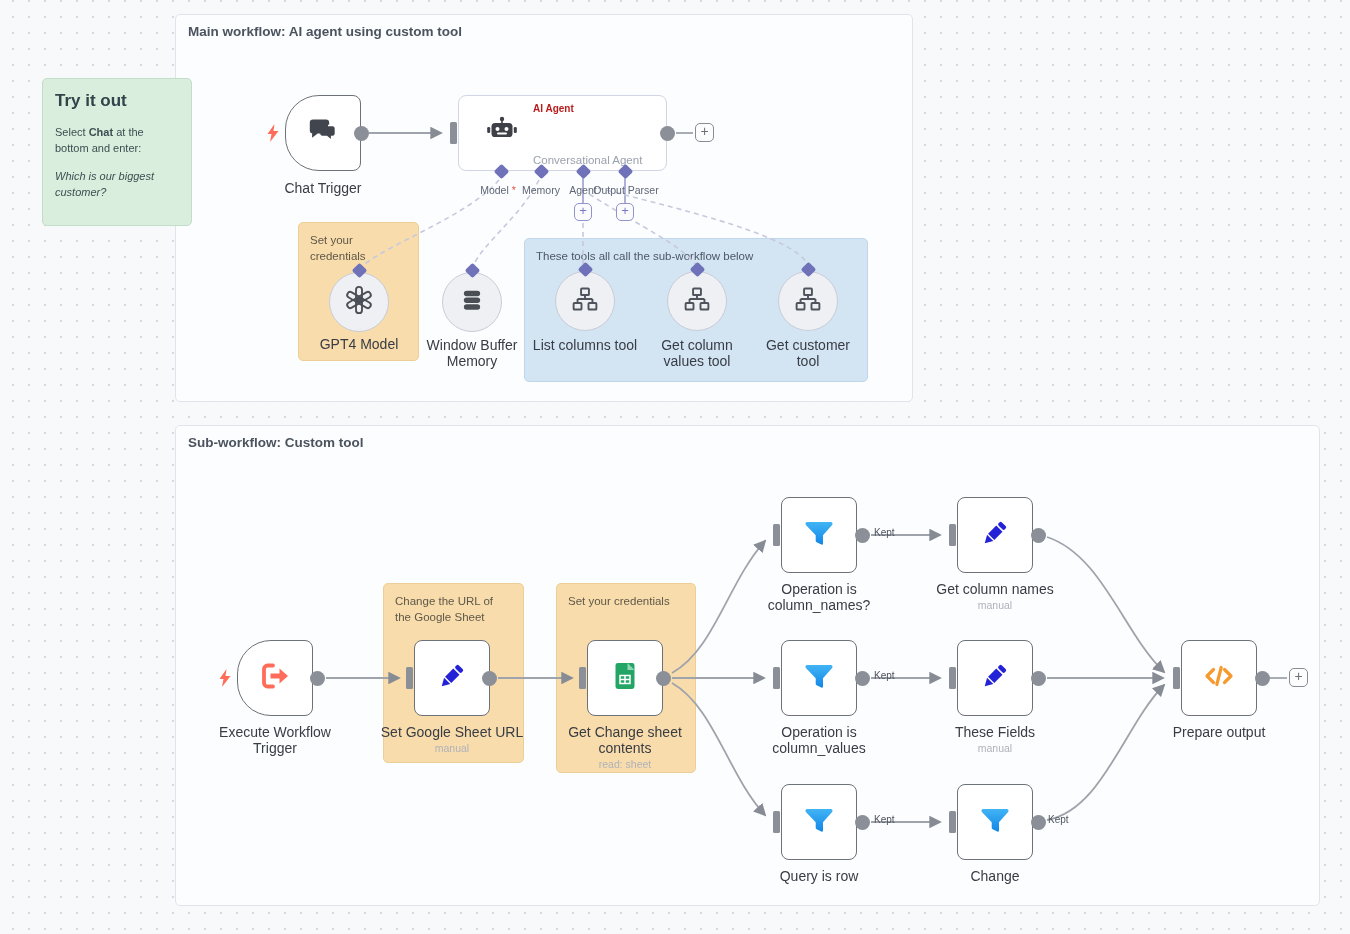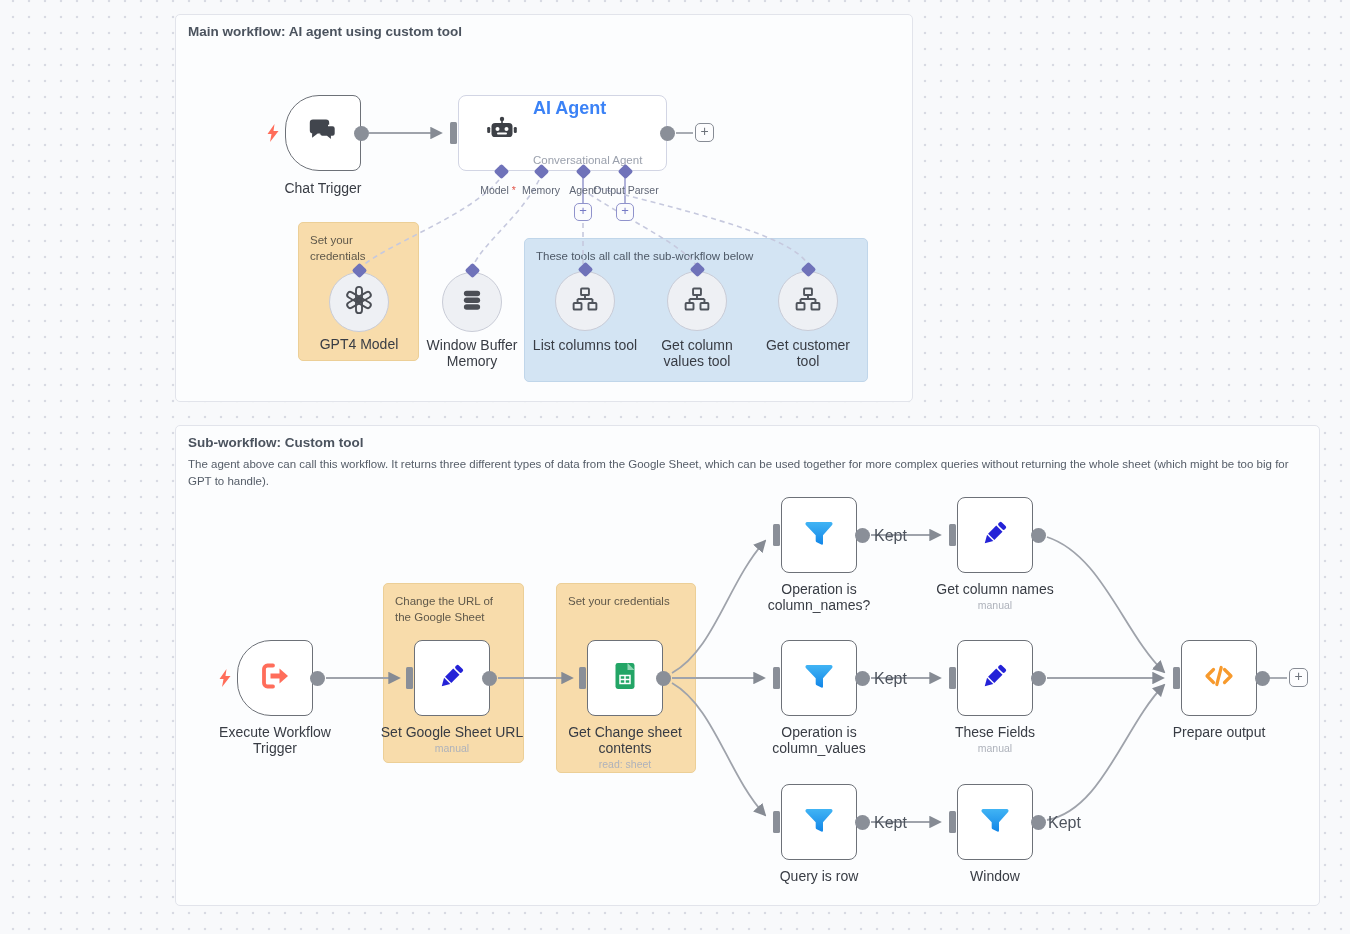--- a/index.html
+++ b/index.html
@@ -47,21 +47,21 @@
     background:#eef0f4; border:1.5px solid #c9ccd7; z-index:4;
     display:flex; align-items:center; justify-content:center;
   }
   .node-label {
     position:absolute; z-index:4; font-size:14px; color:#383c44;
     text-align:center; line-height:16px;
   }
   .node-sub {
     position:absolute; z-index:4; font-size:10.5px; color:#aeb2bb; text-align:center;
   }
-  .agent-title { font-size:18px; font-weight:700; color:#3b82f6; line-height:17px; }
+  .agent-title { font-size:10px; font-weight:700; color:#b91c1c; line-height:17px; }
   .agent-sub { font-size:11.5px; color:#9ba1ad;margin-top:37px; }
   .out-dot {
     position:absolute; width:15px; height:15px; border-radius:50%;
     background:#8a8f98; z-index:5;
   }
   .in-bar {
     position:absolute; width:7px; height:22px; background:#8a8f98;
     border-radius:1.5px; z-index:5;
   }
   .diamond {
@@ -76,21 +76,21 @@
   .plus-purple {
     position:absolute; width:18px; height:18px; background:#fbfbfd;
     border:1.5px solid #9093cc; border-radius:5px; z-index:5;
     color:#7579c5; font-size:13px; line-height:14px; text-align:center;
   }
   .port-label {
     position:absolute; z-index:4; font-size:10.5px; color:#5f6675; text-align:center;
   }
   .req { color:#e2574c; }
   .kept {
-    position:absolute; z-index:4; font-size:16px; color:#4e545e;
+    position:absolute; z-index:4; font-size:10px; color:#4e545e;
   }
   .bolt { position:absolute; z-index:5; }
 </style>
 </head>
 <body>
 
 <div class="canvas">
 
   <svg width="0" height="0" style="position:absolute">
     <defs>
@@ -98,32 +98,36 @@
         <stop offset="0" stop-color="#41b4f4"></stop>
           <stop offset="1" stop-color="#1286e8"></stop>
       </linearGradient>
     </defs>
   </svg>
 
   <div class="sticky white" style="left:175px;top:14px;width:738px;height:388px">
     <div class="sticky-title">Main workflow: AI agent using custom tool</div>
   </div>
 
+  <div class="sticky green" style="left:42px;top:78px;width:150px;height:148px">
+    <div class="green-title">Try it out</div>
+    <div class="green-body"><span>Select </span><b>Chat</b><span> at the bottom and enter:</span></div>
+    <div class="green-italic">Which is our biggest customer?</div>
+  </div>
 
   <div class="sticky orange" style="left:298px;top:222px;width:121px;height:139px">
     <div class="note-text">Set your credentials</div>
   </div>
 
   <div class="sticky blue" style="left:524px;top:238px;width:344px;height:144px">
     <div class="note-text">These tools all call the sub-workflow below</div>
   </div>
 
   <div class="sticky white" style="left:175px;top:425px;width:1145px;height:481px">
     <div class="sticky-title">Sub-workflow: Custom tool</div>
-    <div class="sticky-desc">The agent above can call this workflow. It returns three different types of data from the Google Sheet, which can be used together for more complex queries without returning the whole sheet (which might be too big for GPT to handle).</div>
   </div>
 
   <div class="sticky orange" style="left:383px;top:583px;width:141px;height:180px">
     <div class="note-text">Change the URL of the Google Sheet</div>
   </div>
 
   <div class="sticky orange" style="left:556px;top:583px;width:140px;height:190px">
     <div class="note-text">Set your credentials</div>
   </div>
 
@@ -393,21 +397,21 @@
   <div class="node" style="left:957px;top:784px">
     <span>
       <svg width="32" height="32" viewBox="0 0 32 32">
           <path d="M4.2 5h23.6c1.5 0 2.3 1.8 1.3 2.9L20 18.3v8.2c0 .9-.9 1.5-1.7 1.1l-4.6-2.3c-.6-.3-1-.9-1-1.6v-5.4L2.9 7.9C1.9 6.8 2.7 5 4.2 5z" fill="url(#funGrad)"></path>
         </svg>
     </span>
   </div>
   <div class="in-bar" style="left:949px;top:811px"></div>
   <div class="out-dot" style="left:1031px;top:814.5px"></div>
   <div class="kept" style="left:1048px;top:814px">Kept</div>
-  <div class="node-label" style="left:920px;top:868px;width:150px">Window</div>
+  <div class="node-label" style="left:920px;top:868px;width:150px">Change</div>
 
   <div class="node" style="left:1181px;top:640px">
     <span>
       <svg width="32" height="32" viewBox="0 0 32 32" fill="none" stroke="#f79a2d" stroke-width="3.2" stroke-linecap="round" stroke-linejoin="round">
         <path d="M10.5 9.5 L4 16 l6.5 6.5"></path>
         <path d="M21.5 9.5 L28 16 l-6.5 6.5"></path>
         <path d="M18.2 7.5 L13.8 24.5"></path>
       </svg>
     </span>
   </div>

